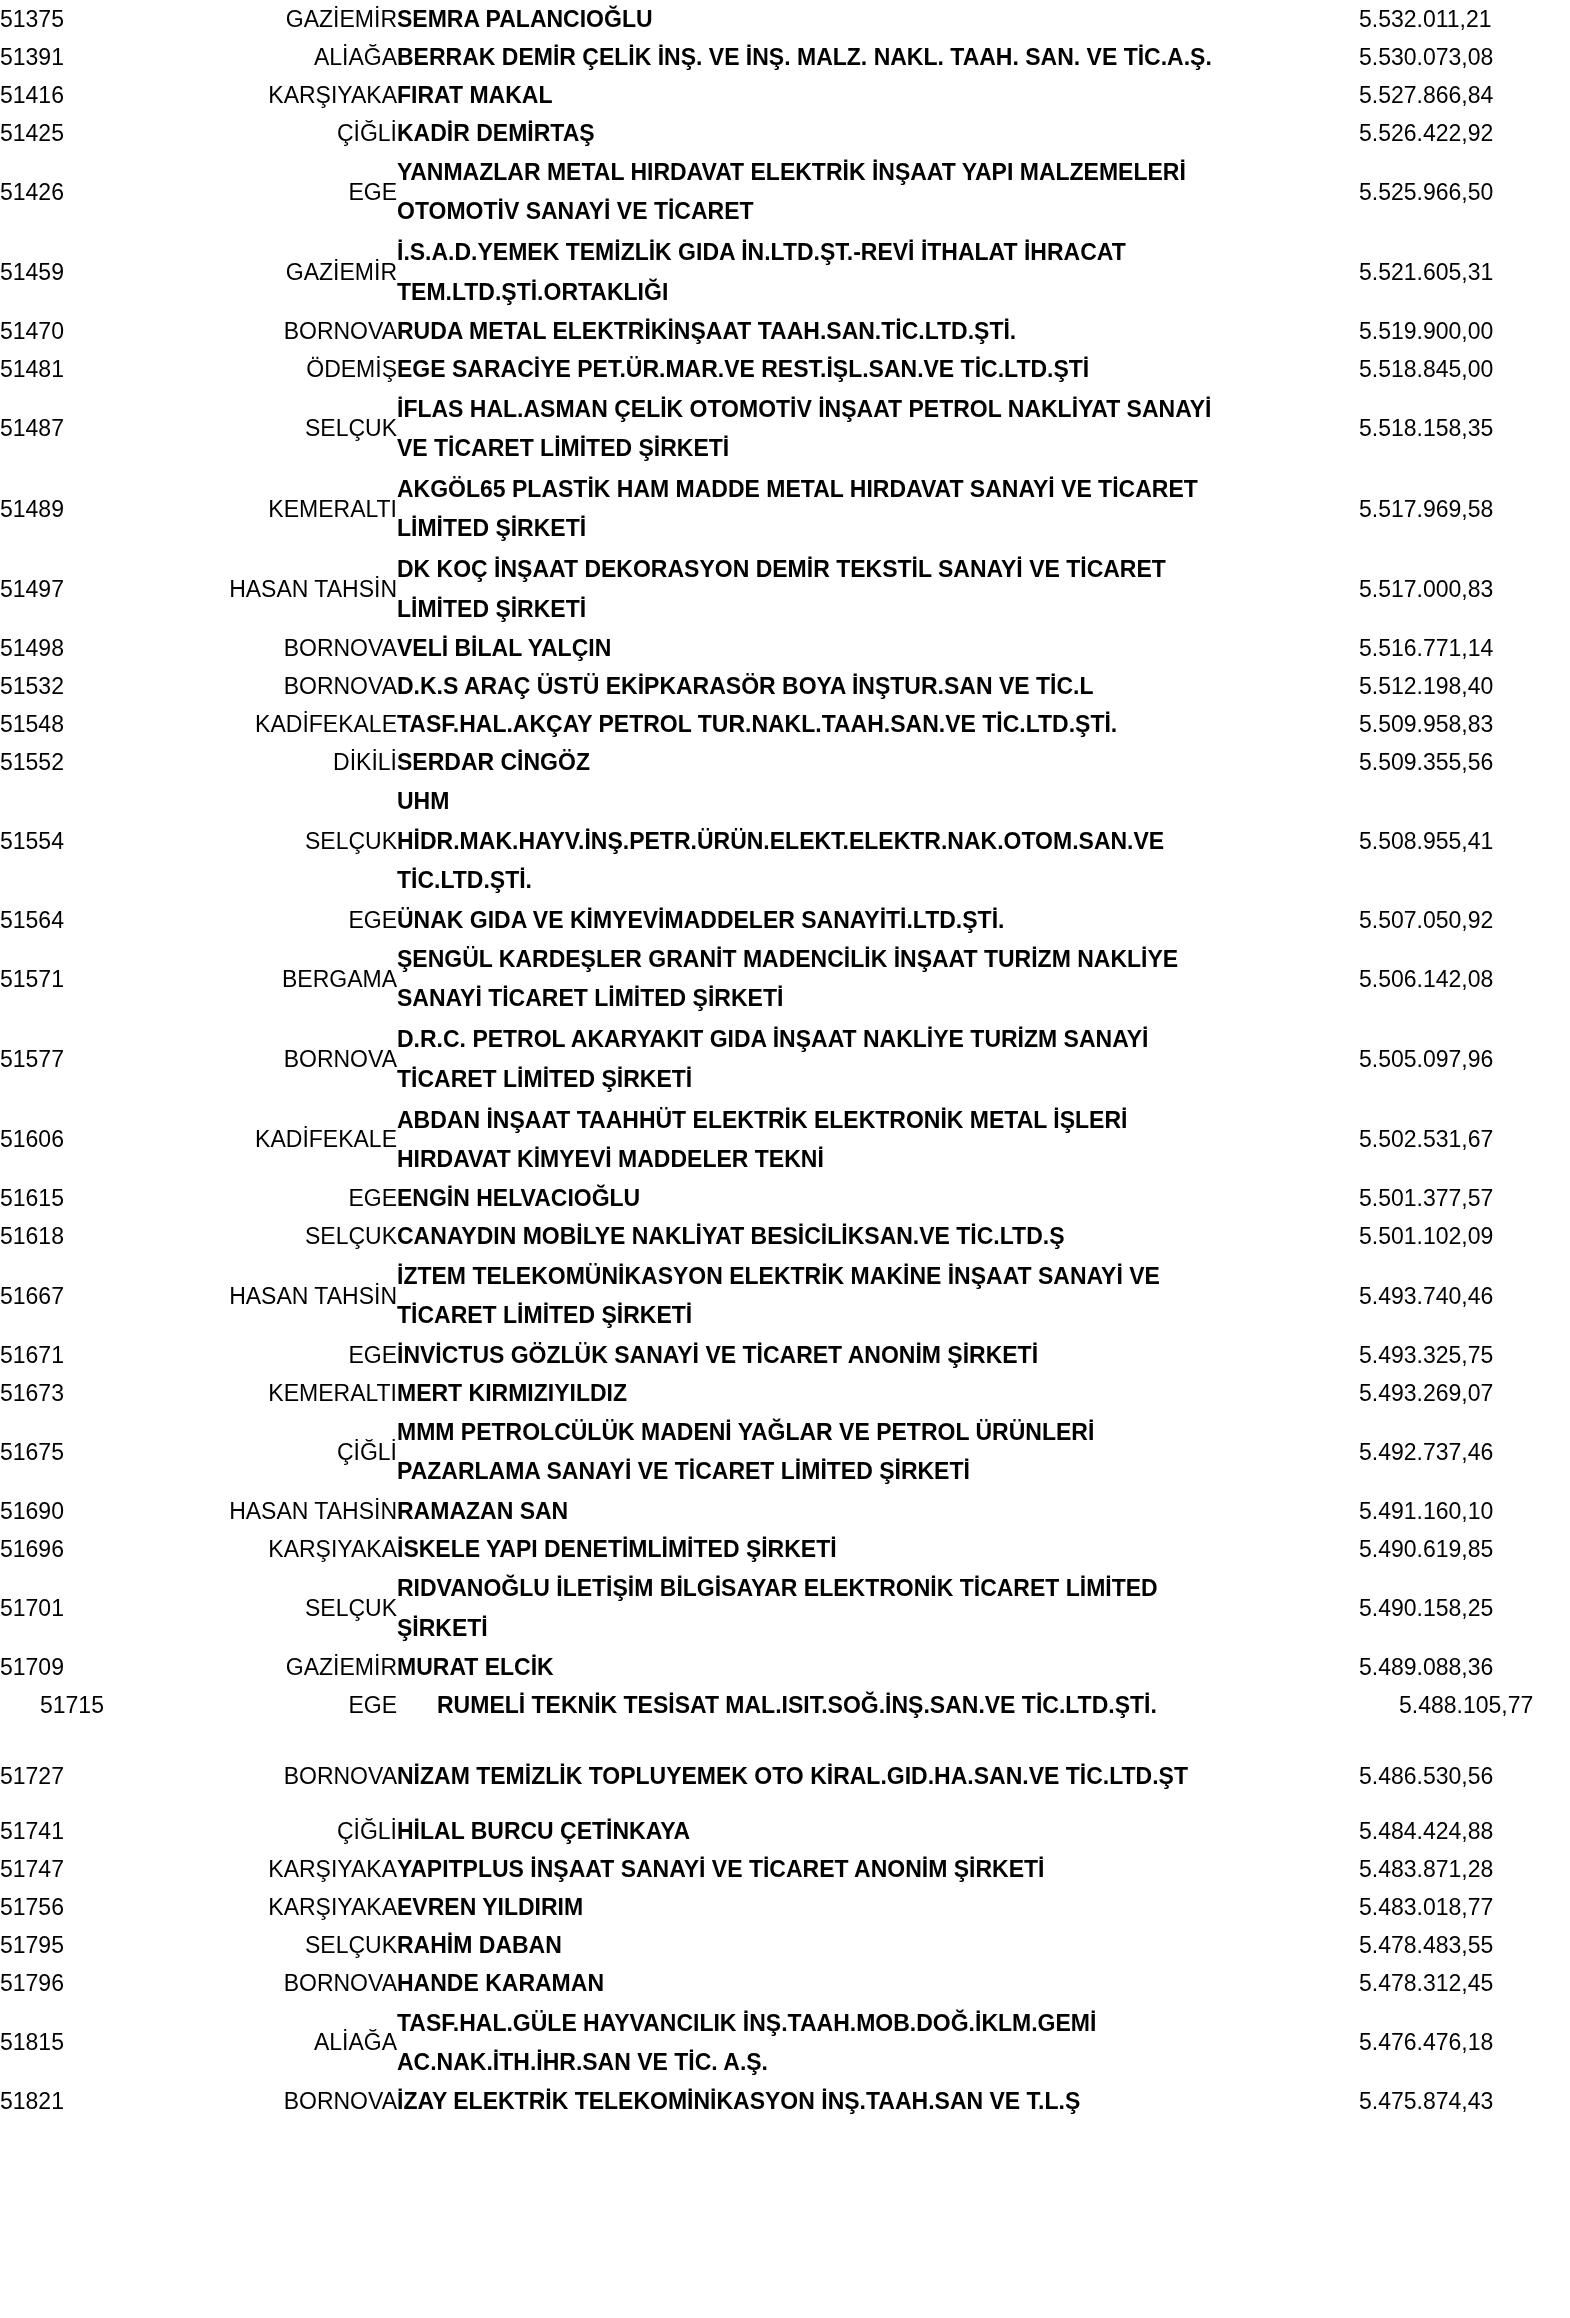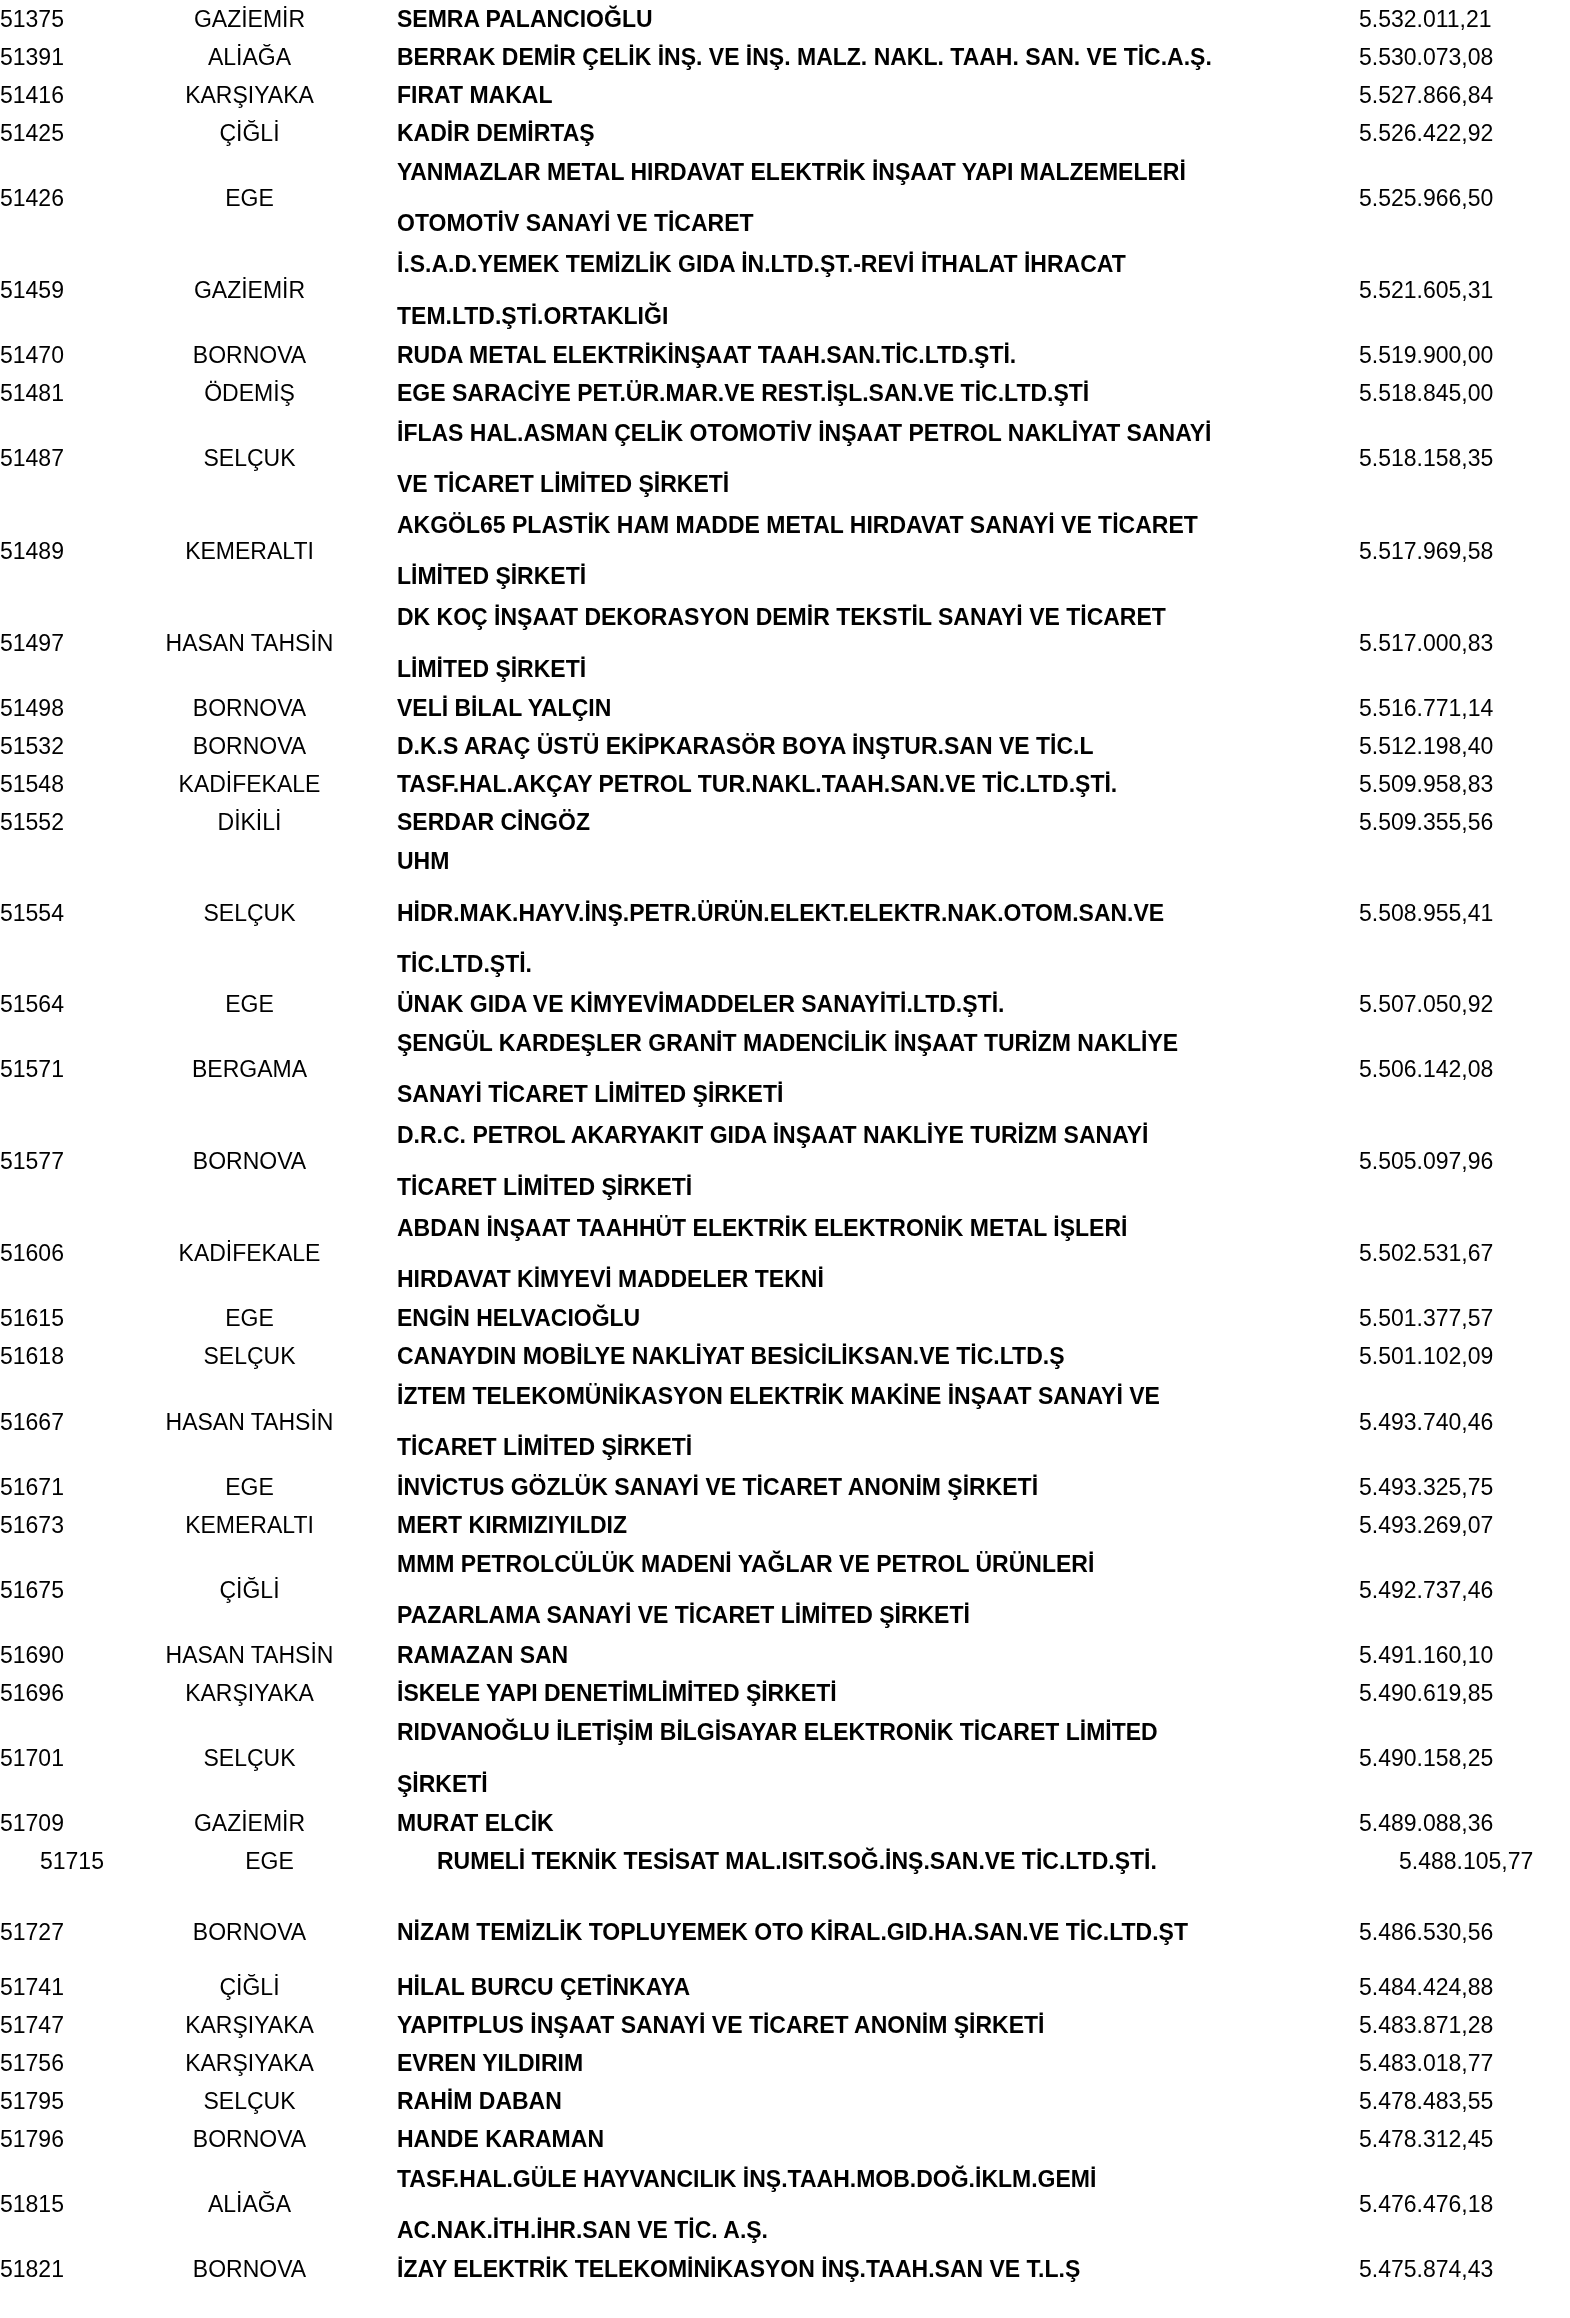--- a/index.html
+++ b/index.html
@@ -46,21 +46,21 @@
 
   td.cell-id {
     padding-left: 21px;
     padding-right: 4.5px;
     text-align: left;
     white-space: nowrap;
   }
   td.cell-district {
     padding-left: 0px;
     padding-right: 6px;
-    text-align: center;
+    text-align: right;
     white-space: nowrap;
   }
   td.cell-name {
     padding-left: 0px;
     padding-right: 10.6px;
     text-align: left;
     font-weight: bold;
   }
   td.cell-amount {
     padding-right: 22px;
@@ -68,21 +68,21 @@
     white-space: nowrap;
   }
 
   
   tr.ledger-row > td { padding-top: 3.8px; padding-bottom: 3.8px; }
   tr.ledger-row.multiline > td { padding-top: 5.3px; padding-bottom: 5.3px; }
   tr.ledger-row.gap-before > td { padding-top: 21px; }
   tr.ledger-row.gap-after  > td { padding-bottom: 19.7px; padding-left: 40px; }
 
   .name-line { display: block; }
-  .name-line + .name-line { margin-top: 21px; }
+  .name-line + .name-line { margin-top: 9px; }
 </style>
 </head>
 <body>
 
 <div id="doc">
   <table class="ledger">
     <colgroup>
       <col class="c-id">
       <col class="c-dist">
       <col class="c-name">

